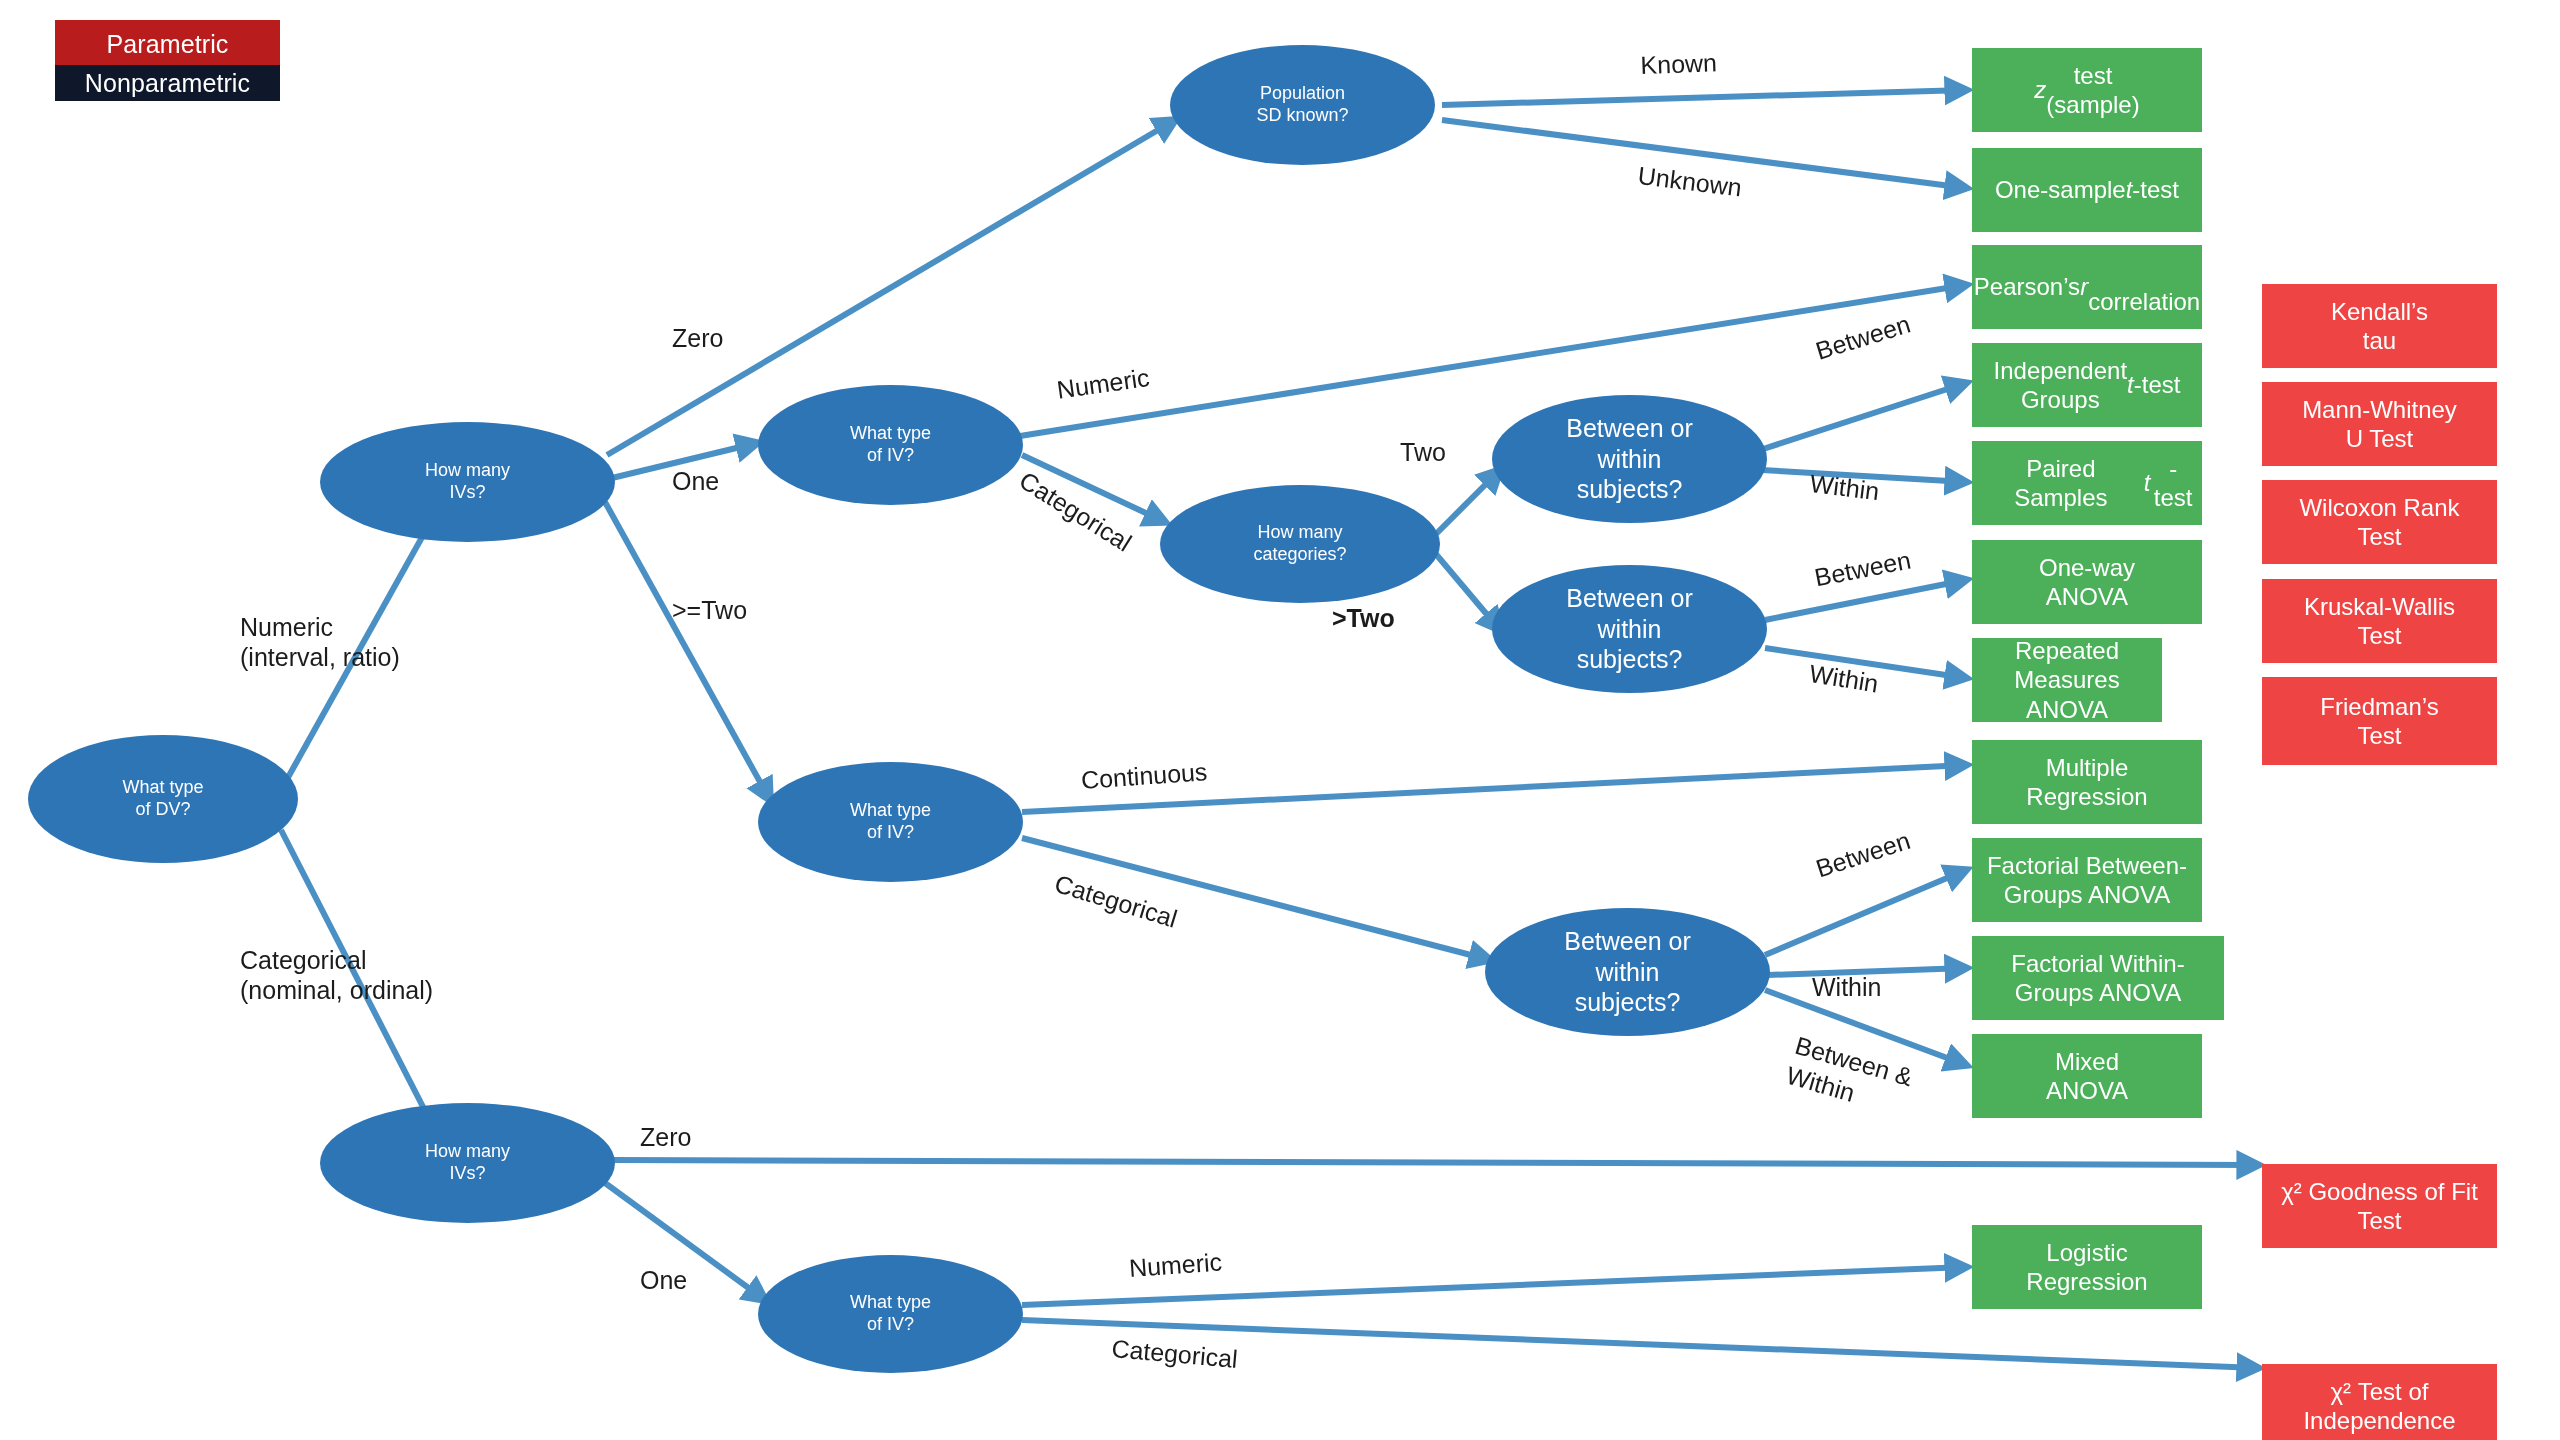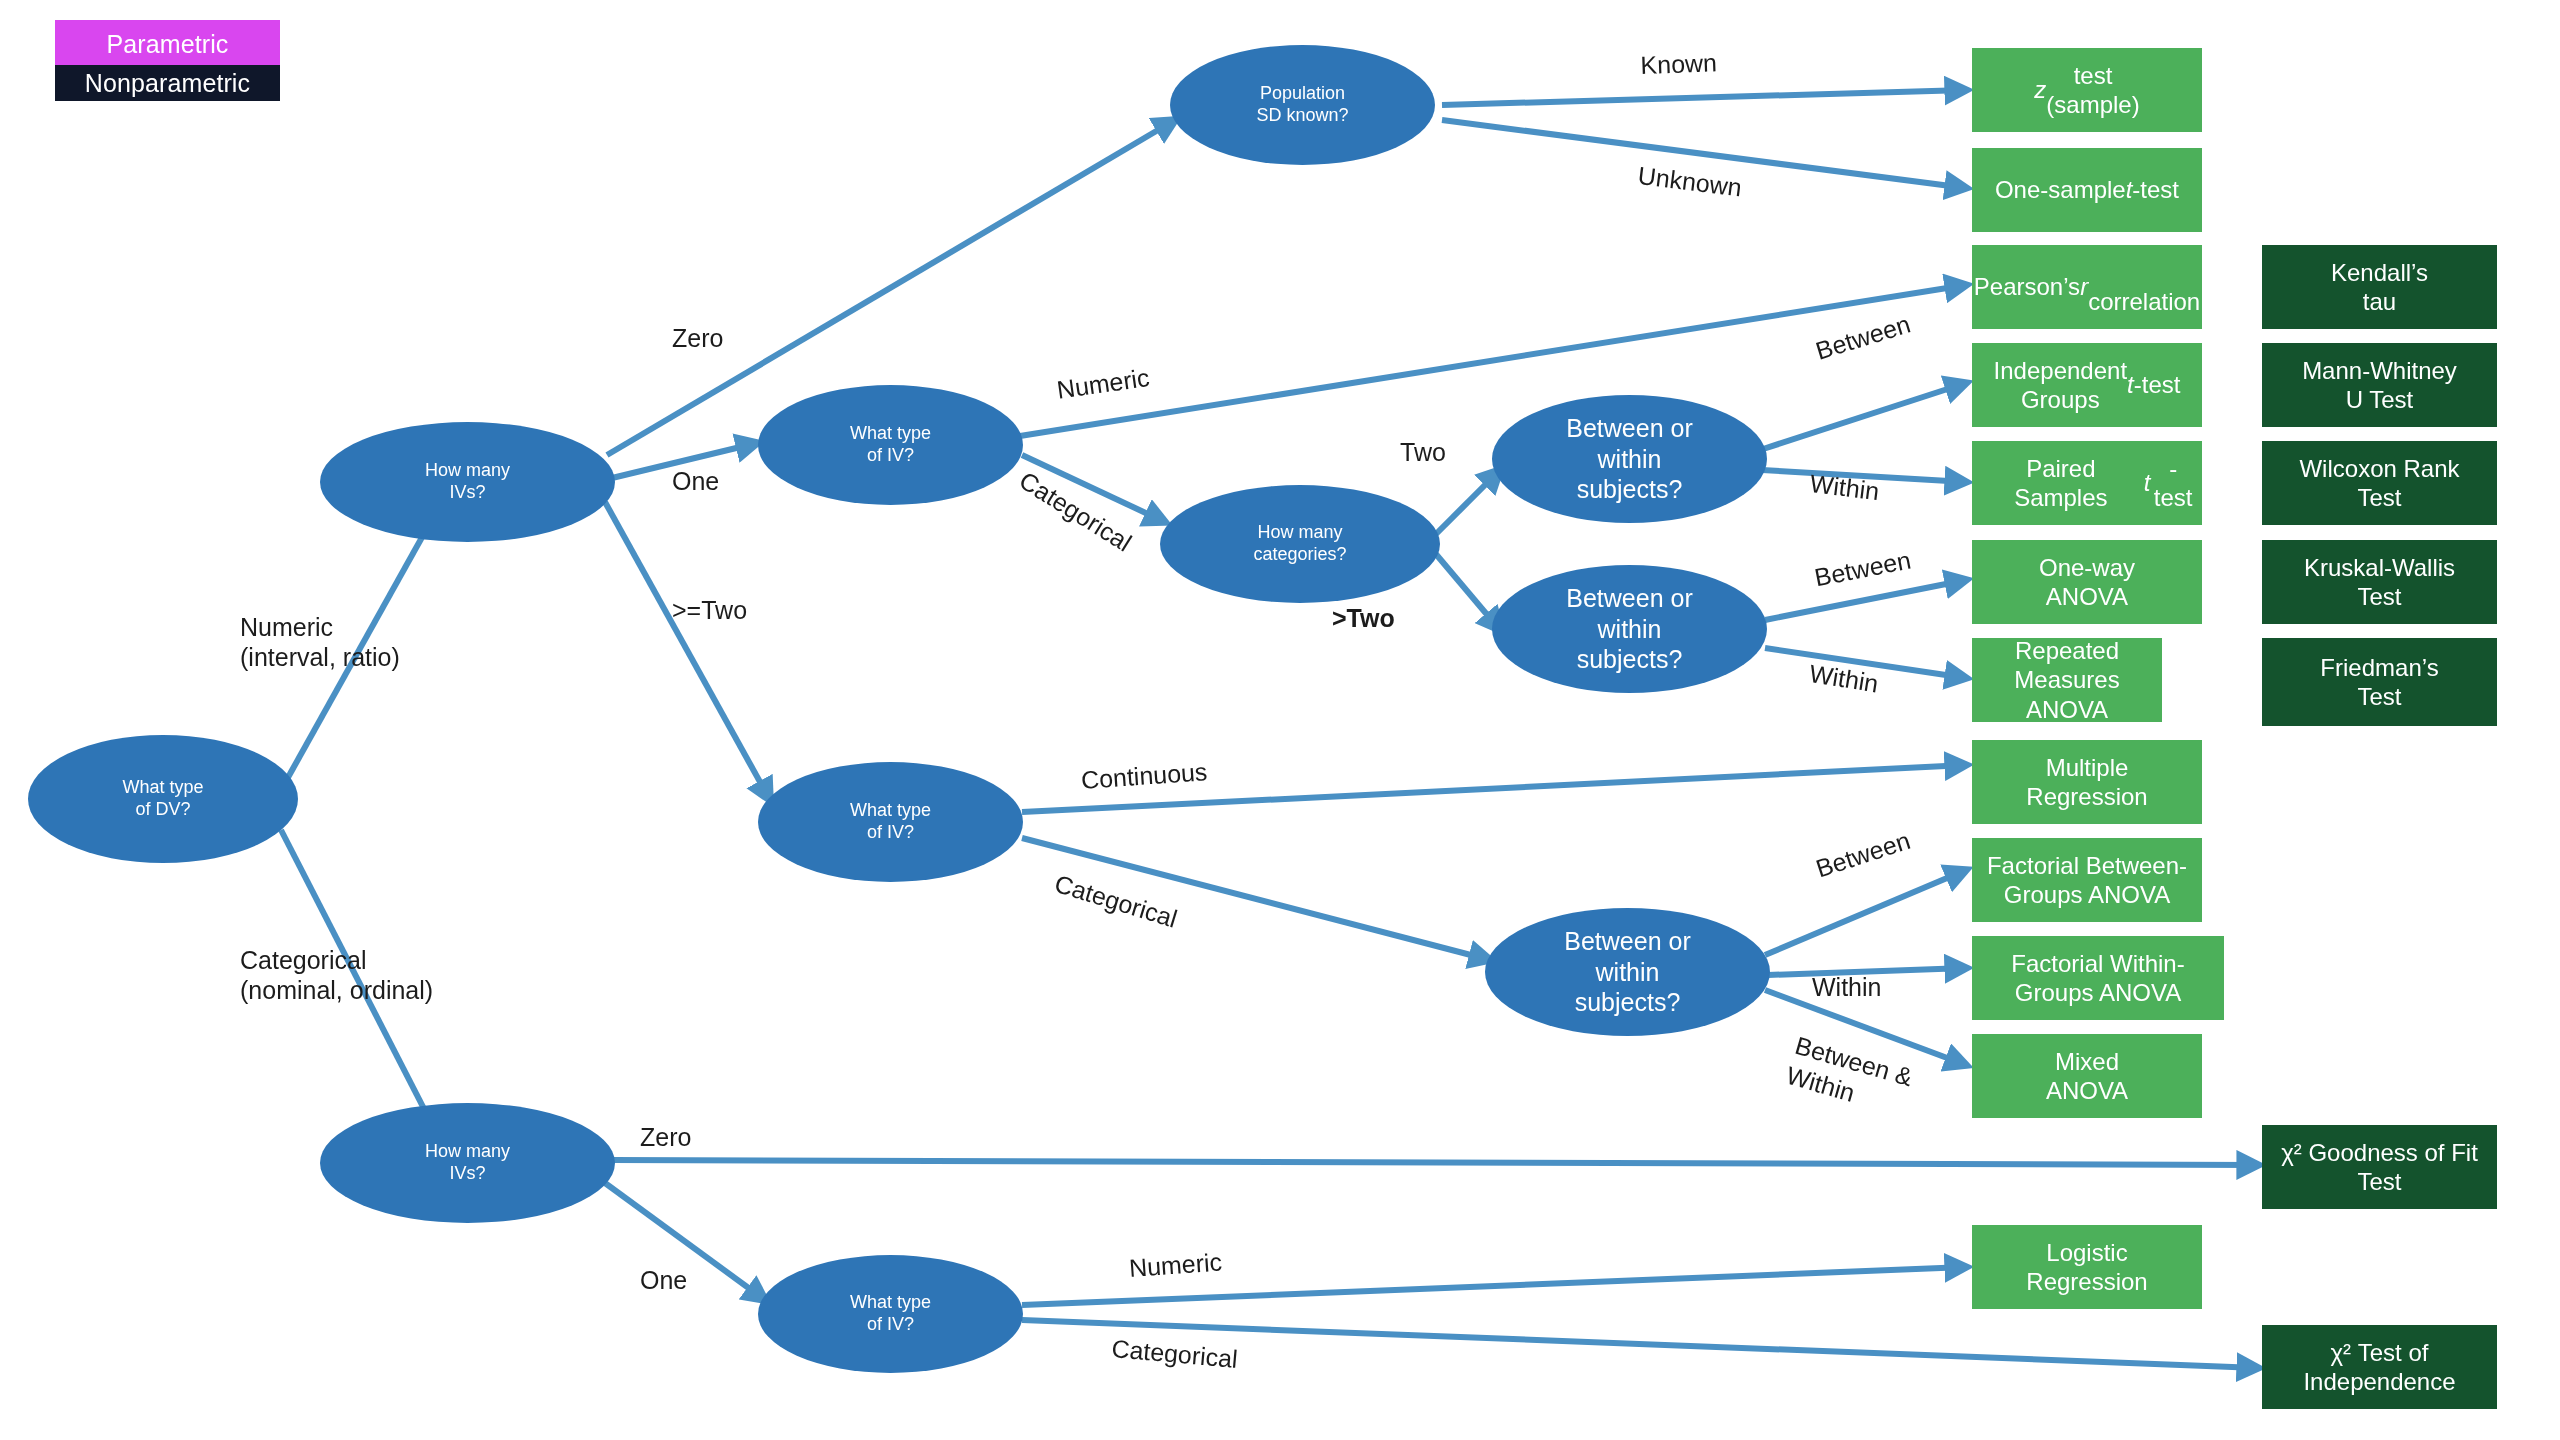--- a/index.html
+++ b/index.html
@@ -12,21 +12,21 @@
   }
   svg#edges{position:absolute;left:0;top:0;width:2560px;height:1440px;}
 
   
   .legend-box{
     position:absolute;
     display:flex;align-items:center;justify-content:center;
     color:#ffffff;font-size:25px;letter-spacing:.1px;
     white-space:nowrap;
   }
-  .legend-param{left:55px;top:20px;width:225px;height:48px;background:#d946ef;}
+  .legend-param{left:55px;top:20px;width:225px;height:48px;background:#b91c1c;}
   .legend-nonparam{left:55px;top:65px;width:225px;height:36px;background:#0f172a;}
 
   
   .node{
     position:absolute;
     border-radius:50%;
     background:#2E75B6;
     color:#ffffff;
     display:flex;align-items:center;justify-content:center;
     text-align:center;
@@ -41,21 +41,21 @@
     color:#ffffff;
     display:flex;align-items:center;justify-content:center;
     text-align:center;
     font-size:24px;
     line-height:1.22;
     white-space:pre-line;
     padding:0 6px;
     box-sizing:border-box;
   }
   .result.green{background:#4CB05A;}
-  .result.red{background:#14532d;}
+  .result.red{background:#ef4444;margin-top:39px;}
   .result em{font-style:italic;}
 
   
   .elabel{
     position:absolute;
     color:#1c1c1c;
     font-size:25px;
     line-height:1.2;
     white-space:pre-line;
     transform-origin:0 0;

